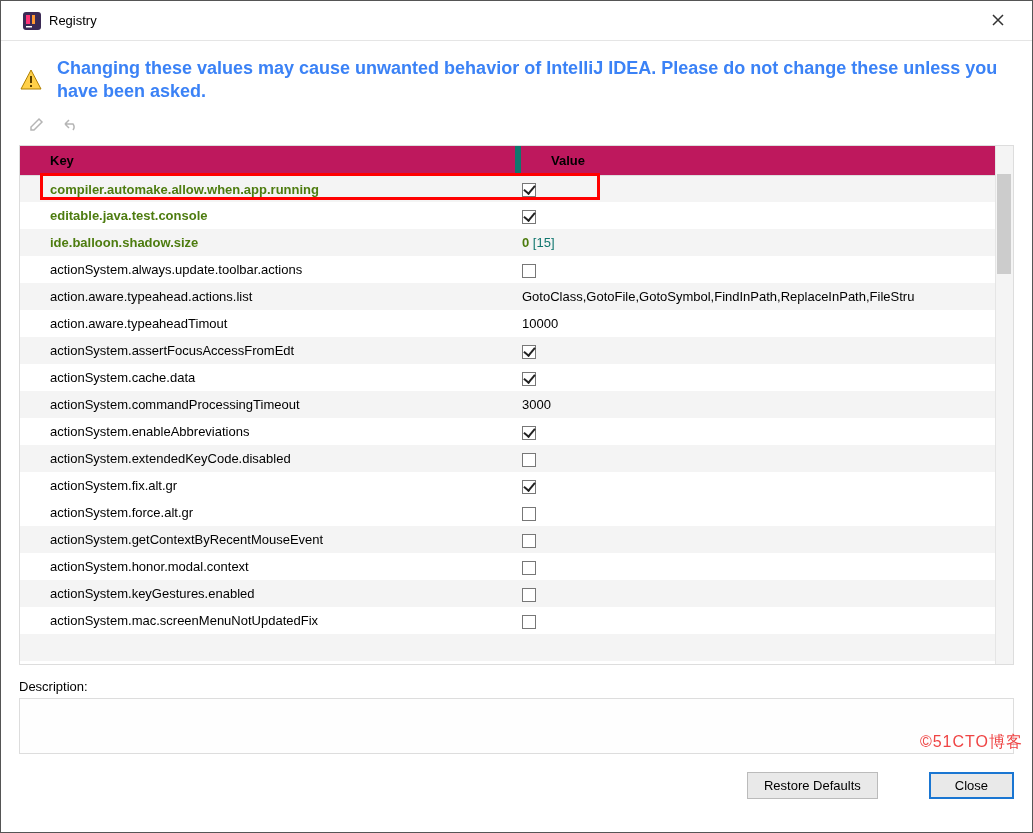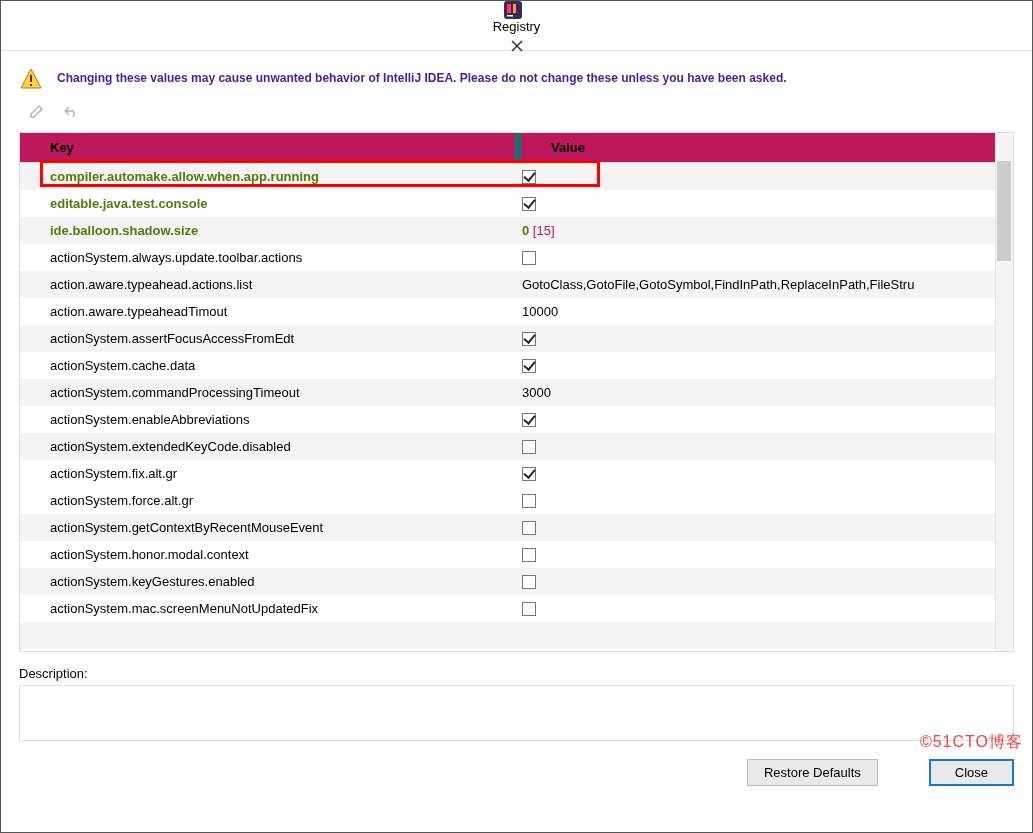--- a/index.html
+++ b/index.html
@@ -7,42 +7,41 @@
   body {
     font-family: "Segoe UI", Arial, sans-serif;
     font-size: 13px;
     background: #fff;
     width: 1033px;
     height: 833px;
     overflow: hidden;
     border: 1px solid #555;
   }
   .titlebar {
-    height: 50px;
+    height: 40px;
     display: flex;
     align-items: center;
     padding: 0 22px;
     background: #fff;
     border-bottom: 1px solid #e5e5e5;
-    flex-direction: column;
   }
   .titlebar .app-icon {
     width: 18px; height: 18px;
     margin-right: 8px;
     display: inline-flex; align-items: center; justify-content: center;
   }
   .titlebar .title { font-size: 13px; flex: 1; }
   .titlebar .close { font-size: 16px; color: #333; cursor: pointer; padding: 4px 6px; }
   .warning-row {
     display: flex; align-items: center;
     padding: 16px 18px 10px 18px;
     gap: 14px;
   }
   .warn-icon { width: 24px; height: 24px; flex: 0 0 24px; }
-  .warn-text { color: #4c1d95; font-weight: bold; font-size: 12px; line-height: 1.3; }
+  .warn-text { color: #3b82f6; font-weight: bold; font-size: 18px; line-height: 1.3; }
   .toolbar {
     display: flex; align-items: center; gap: 16px;
     padding: 2px 18px 10px 28px;
   }
   .toolbar .tool { color: #aaa; cursor: default; }
   .content { padding: 0 18px; }
   .table-wrap {
     border: 1px solid #ddd;
     height: 520px;
     overflow: hidden;
@@ -68,21 +67,21 @@
   tbody td {
     padding: 0 8px 0 30px;
     vertical-align: middle;
     font-size: 13px;
     white-space: nowrap;
     overflow: hidden;
     text-overflow: ellipsis;
   }
   tbody td.valcell { padding-left: 4px; }
   .blue-bold { color: #4d7c0f; font-weight: bold; }
-  .hint { color: #be185d; }
+  .hint { color: #0f766e; }
   .chk {
     display: inline-block;
     width: 14px; height: 14px;
     border: 1px solid #777;
     background: #fff;
     vertical-align: middle;
     position: relative;
   }
   .chk.checked::after {
     content: "";

